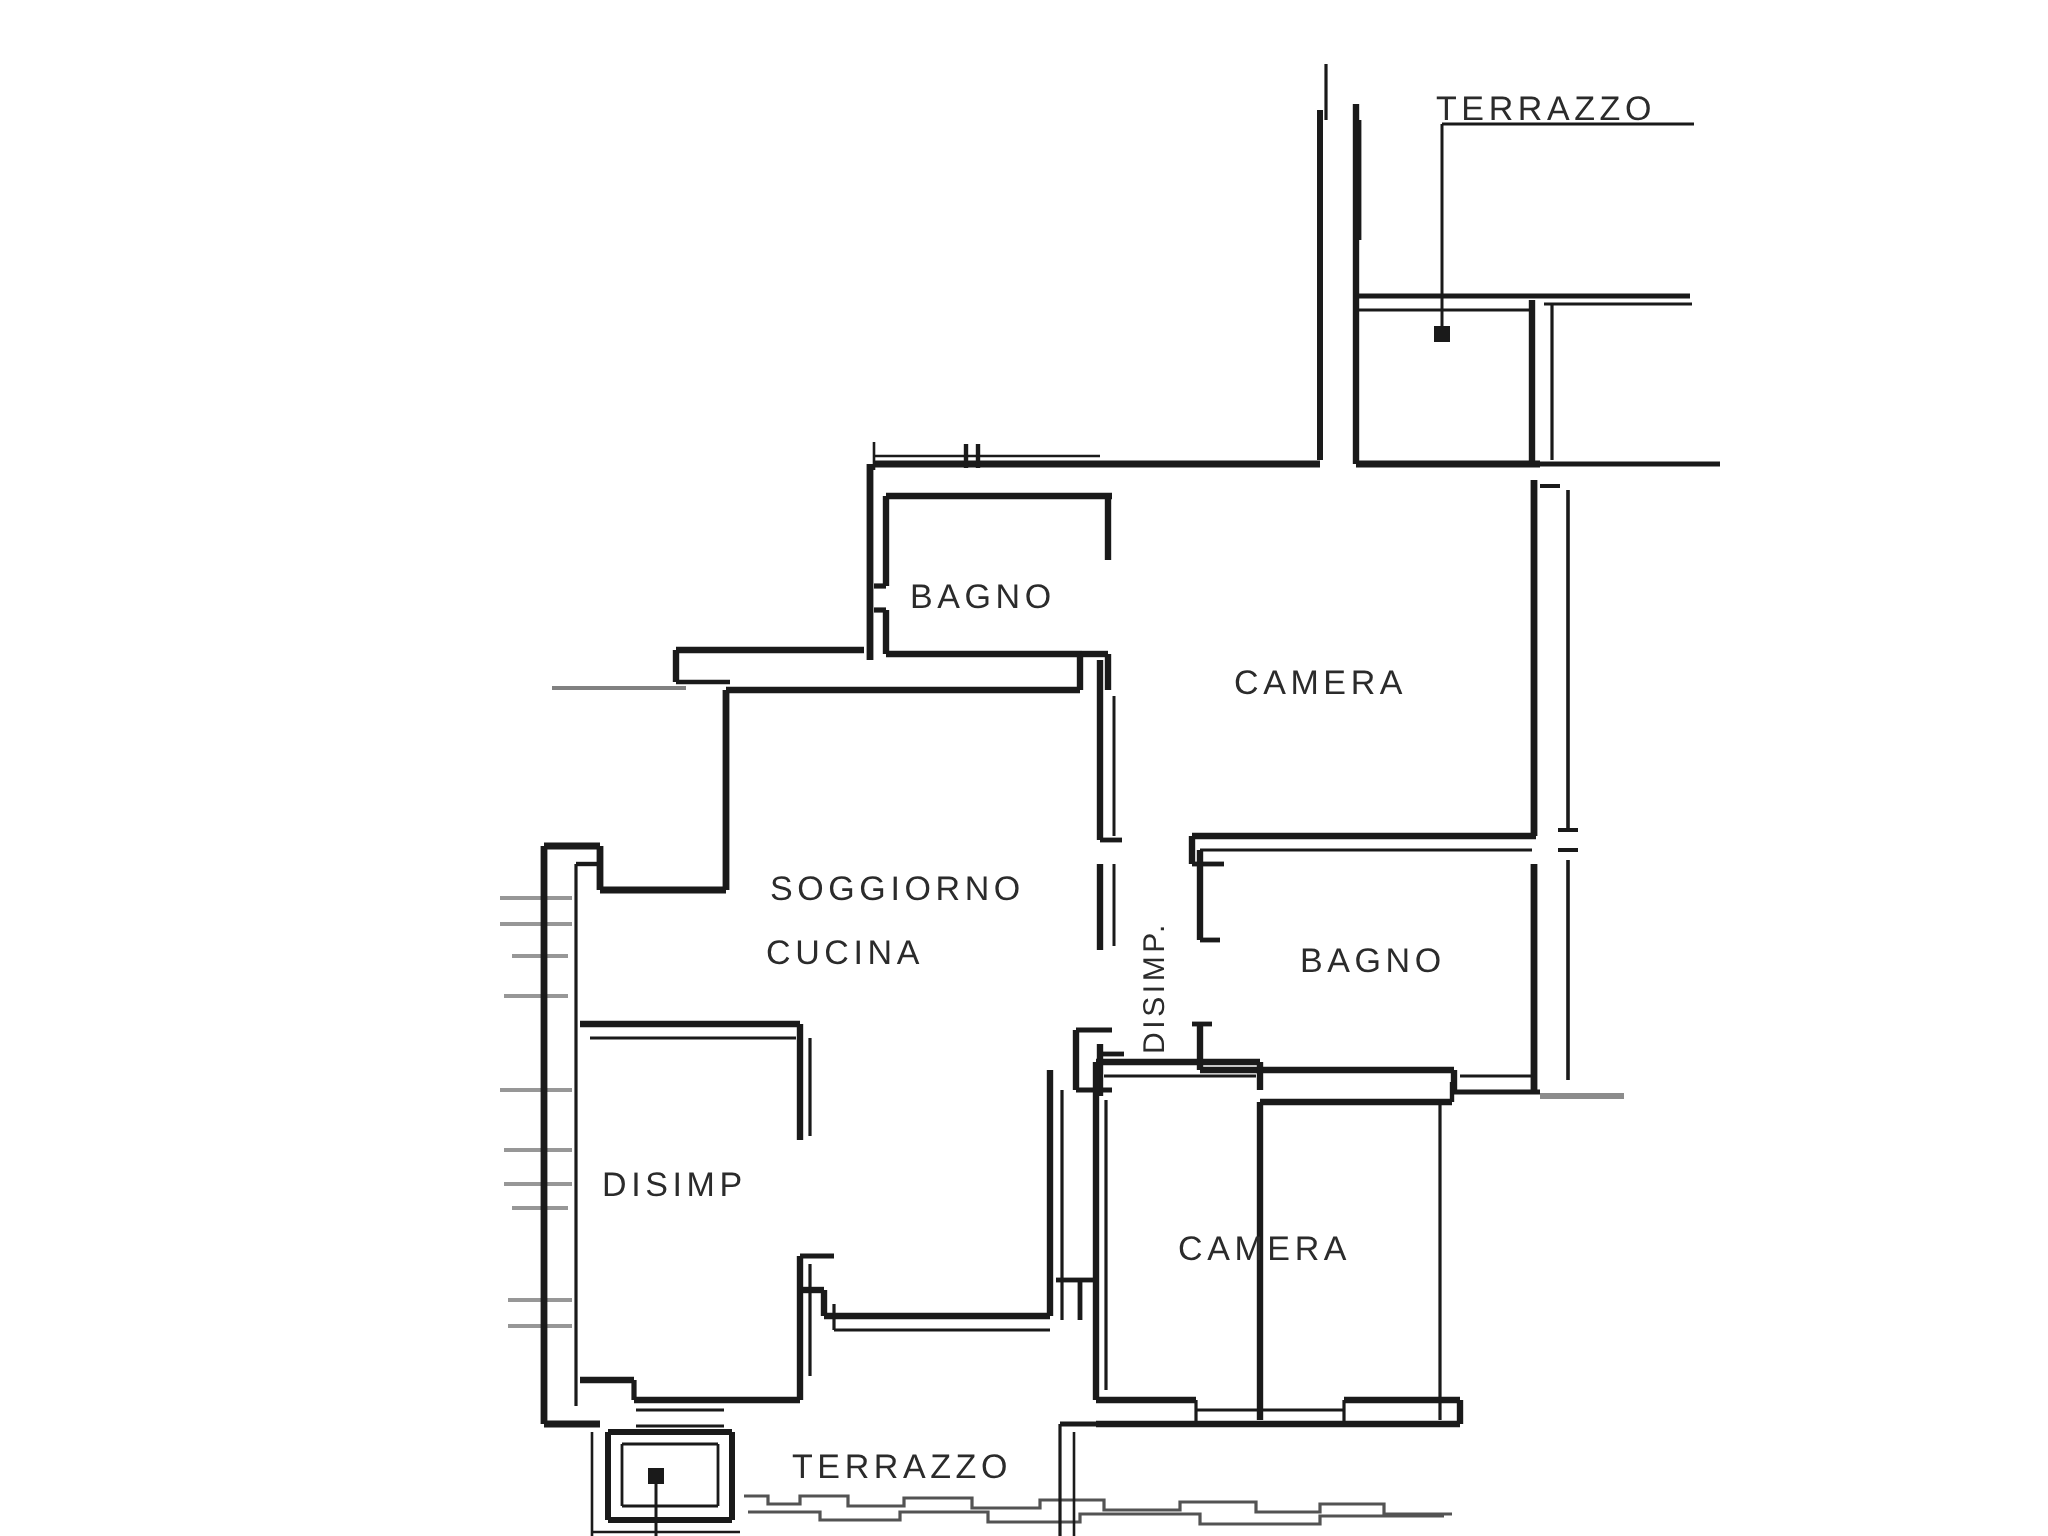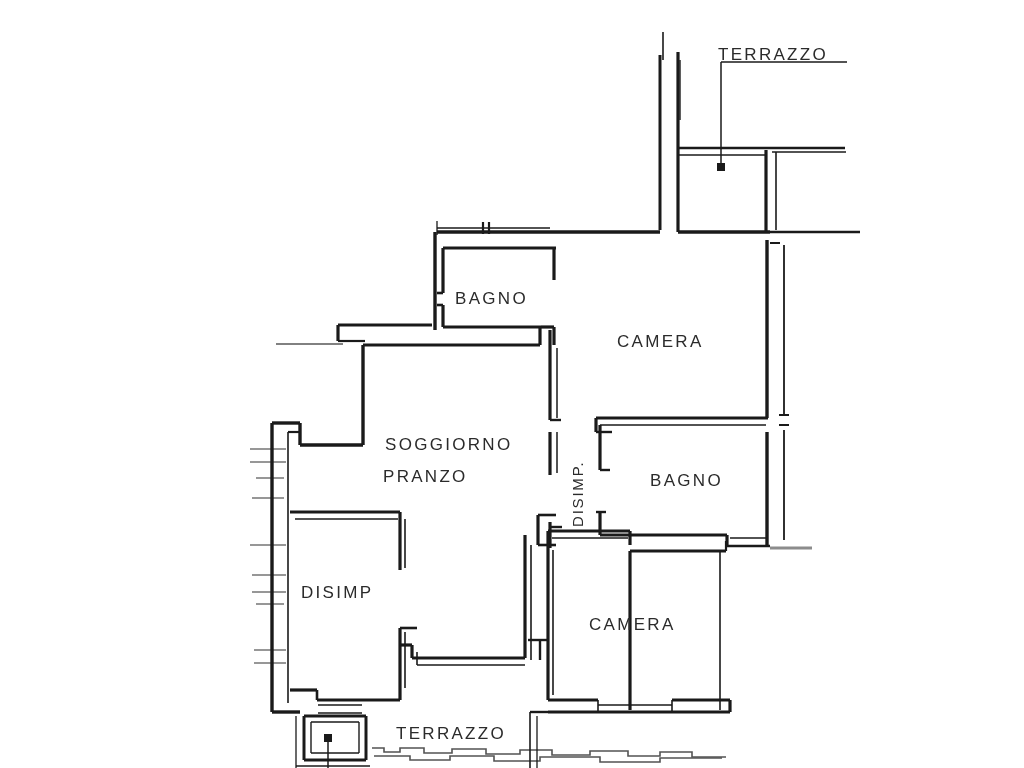--- a/index.html
+++ b/index.html
@@ -284,21 +284,21 @@
   </svg>
 
   <div class="room-label" style="left:718px; top:46px;">TERRAZZO</div>
 
   <div class="room-label" style="left:455px; top:290px;">BAGNO</div>
 
   <div class="room-label" style="left:617px; top:333px;">CAMERA</div>
 
   <div class="room-label" style="left:385px; top:436px;text-align:center;">SOGGIORNO</div>
 
-  <div class="room-label" style="left:383px; top:468px;">PRANZO</div>
+  <div class="room-label" style="left:383px; top:468px;">CUCINA</div>
 
   <div class="room-label vertical" style="left:570px; top:527px;">DISIMP.</div>
 
   <div class="room-label" style="left:650px; top:472px;">BAGNO</div>
 
   <div class="room-label" style="left:301px; top:584px;">DISIMP</div>
 
   <div class="room-label" style="left:589px; top:616px;">CAMERA</div>
 
   <div class="room-label" style="left:396px; top:725px;">TERRAZZO</div>

